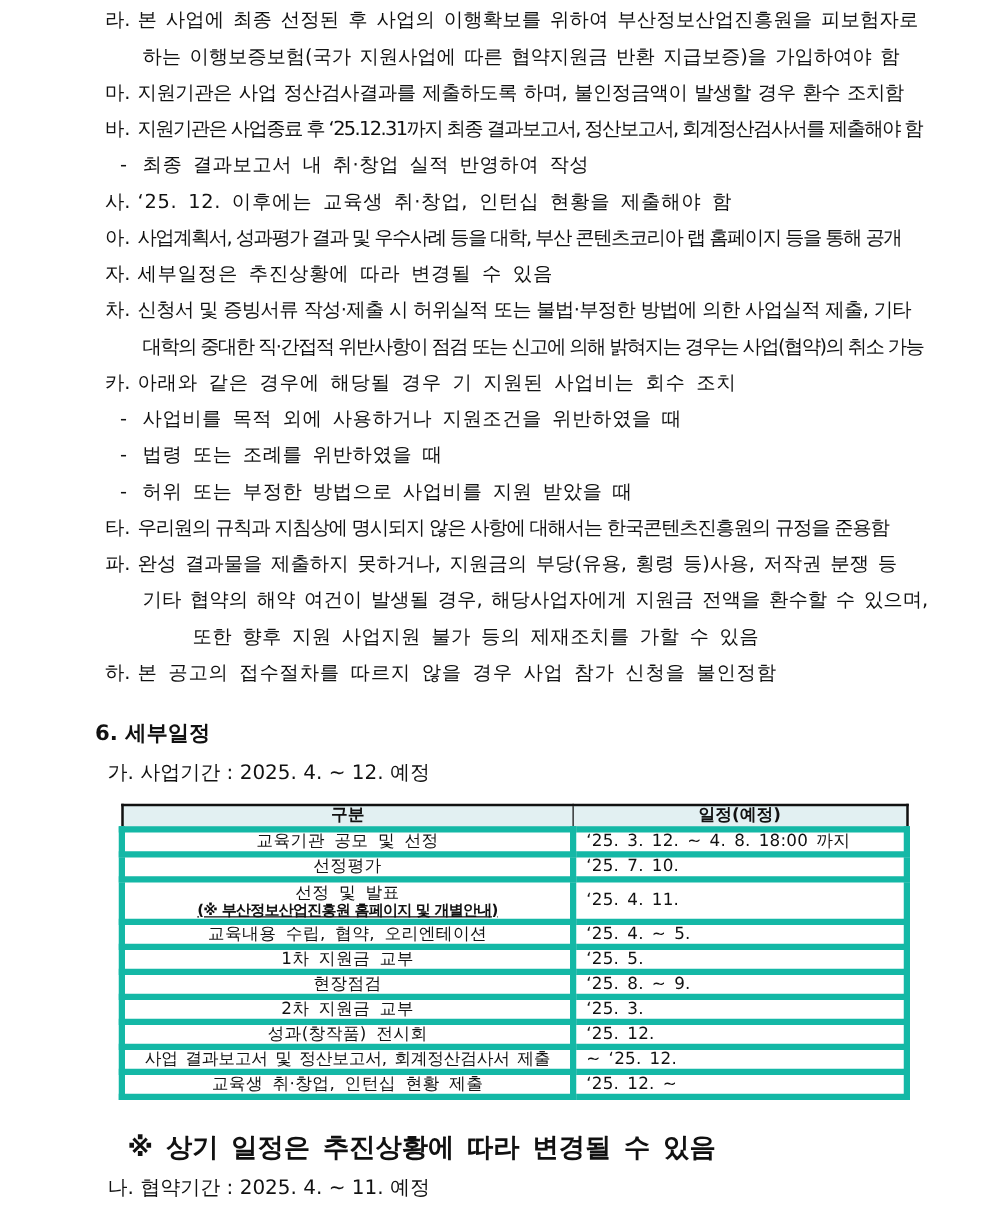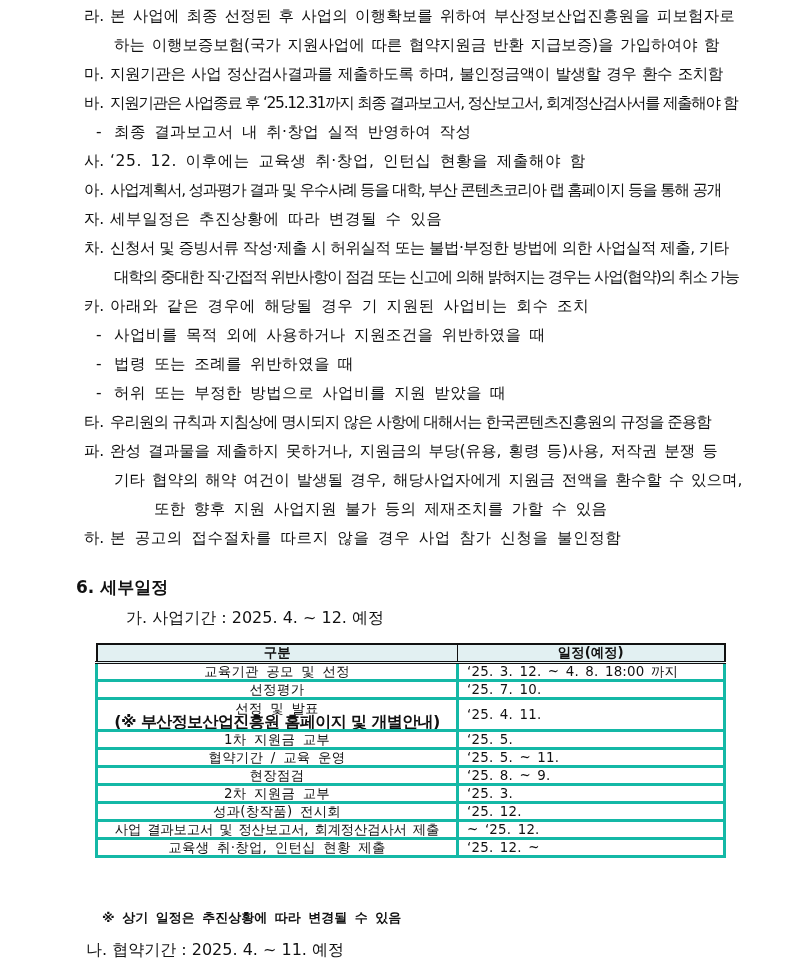--- a/index.html
+++ b/index.html
@@ -93,51 +93,52 @@
       padding: 0;
       border-left: 1px solid #111;
       border-right: 1px solid #111;
       border-bottom: 3px double #111;
       text-align: center;
     }
     table.schedule td {
       height: 15px;
       line-height: 14px;
       padding: 0;
-      border: 3px solid #14b8a6;
+      border: 5px solid #14b8a6;
       white-space: nowrap;
       overflow: hidden;
     }
     table.schedule td.cat {
       text-align: center;
       letter-spacing: 0.3px;
       word-spacing: 3px;
     }
     table.schedule td.date {
       text-align: left;
       padding-left: 8px;
       letter-spacing: 0.2px;
       word-spacing: 2px;
     }
     table.schedule tr.tall td {
       height: 29px;
     }
     .cat-note {
       display: block;
-      font-size: 16px;
+      font-size: 12px;
       font-weight: bold;
       line-height: 12px;
       letter-spacing: -0.6px;
       word-spacing: 0px;
+      text-decoration: underline;
     }
     .note-bold {
       position: absolute;
       left: 102px;
       top: 907px;
-      font-size: 13px;
+      font-size: 21px;
       font-weight: bold;
       line-height: 22px;
       white-space: nowrap;
       word-spacing: 3px;
       text-align: right;
     }
   </style>
 </head>
 <body>
 
@@ -220,21 +221,21 @@
   <div class="line" style="top:499px;">
     <span class="cont" style="left:114px;letter-spacing:0.3px;word-spacing:3px;margin-left:40px;">또한 향후 지원  사업지원 불가 등의 제재조치를 가할 수 있음</span>
   </div>
 
   <div class="line" style="top:528px;">
     <span class="item-label">하.</span>
     <span class="item-text spaced">본 공고의 접수절차를 따르지 않을 경우 사업 참가 신청을 불인정함</span>
   </div>
 
   <div class="section-title">6. 세부일정</div>
-  <div class="sub-line" style="top:607px;margin-left:40px;">가. 사업기간 : 2025. 4. ~ 12. 예정</div>
+  <div class="sub-line" style="top:607px;">가. 사업기간 : 2025. 4. ~ 12. 예정</div>
 
   <table class="schedule">
     <colgroup>
       <col style="width:361px;">
       <col style="width:267px;">
     </colgroup>
     <thead>
       <tr>
         <th>구분</th>
         <th>일정(예정)</th>
@@ -250,28 +251,28 @@
         <td class="date">‘25. 7. 10.</td>
       </tr>
       <tr class="tall">
         <td class="cat">
           <span style="display:block;">선정 및 발표</span>
           <span class="cat-note">(※ 부산정보산업진흥원 홈페이지 및 개별안내)</span>
         </td>
         <td class="date">‘25. 4. 11.</td>
       </tr>
       <tr>
+        <td class="cat">교육내용 수립, 협약, 오리엔테이션</td>
+        <td class="date">‘25. 4. ~ 5.</td>
+      </tr>
+      <tr>
         <td class="cat">1차 지원금 교부</td>
         <td class="date">‘25. 5.</td>
       </tr>
       <tr>
-        <td class="cat">협약기간 / 교육 운영</td>
-        <td class="date">‘25. 5. ~ 11.</td>
-      </tr>
-      <tr>
         <td class="cat">현장점검</td>
         <td class="date">‘25. 8. ~ 9.</td>
       </tr>
       <tr>
         <td class="cat">2차 지원금 교부</td>
         <td class="date">‘25. 3.</td>
       </tr>
       <tr>
         <td class="cat">성과(창작품) 전시회</td>
         <td class="date">‘25. 12.</td>

